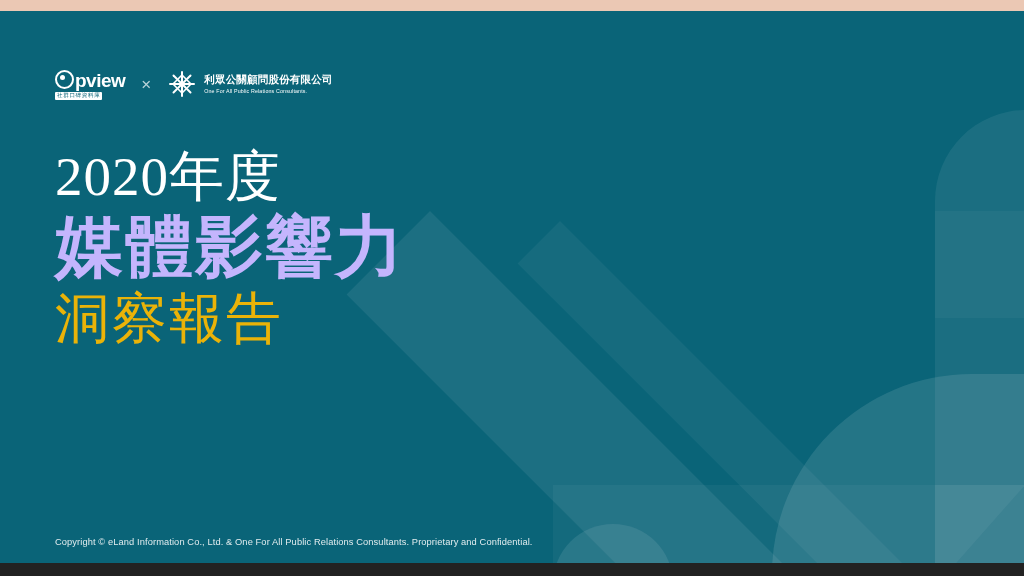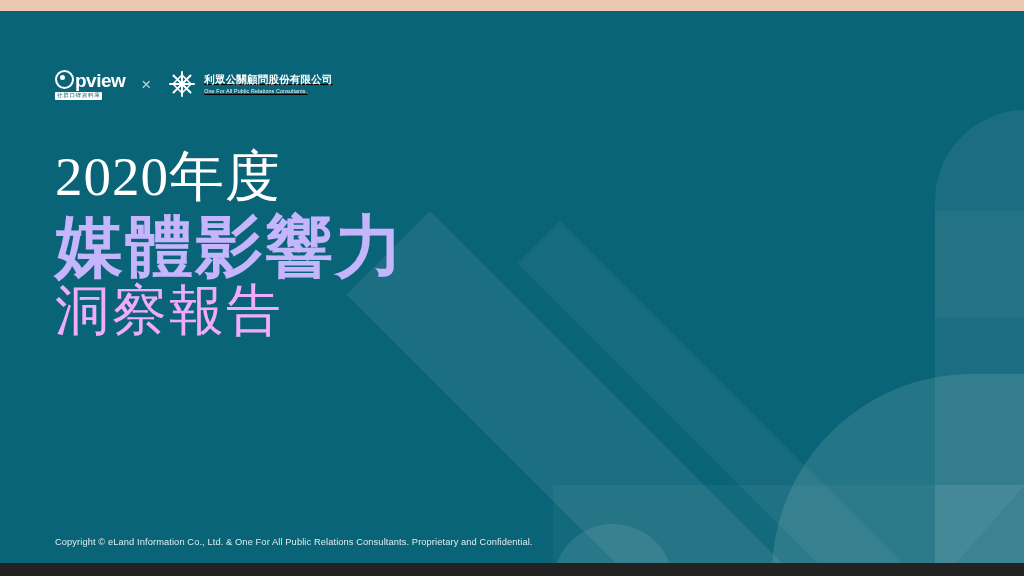--- a/index.html
+++ b/index.html
@@ -168,21 +168,20 @@
     color: rgba(255,255,255,0.72);
     font-size: 17px;
     font-weight: 300;
     line-height: 1;
     padding: 0 2px;
   }
   .logo-ofa {
     display: flex;
     align-items: center;
     gap: 7px;
-    text-decoration: underline;
   }
   .ofa-mark {
     position: relative;
     width: 30px;
     height: 30px;
     flex: 0 0 30px;
   }
   .ofa-text {
     display: flex;
     flex-direction: column;
@@ -225,22 +224,23 @@
   .h-accent {
     font-size: 68px;
     font-weight: bold;
     color: #c4b5fd;
     letter-spacing: 2px;
     margin-top: 6px;
   }
   .h-sub {
     font-size: 55px;
     font-weight: 300;
-    color: #f0abfc;
+    color: #eab308;
     letter-spacing: 2px;
+    margin-top: 8px;
   }
 
   
   .footer {
     position: absolute;
     left: 55px;
     top: 537px;
     z-index: 5;
     font-size: 9.3px;
     color: rgba(255,255,255,0.88);

